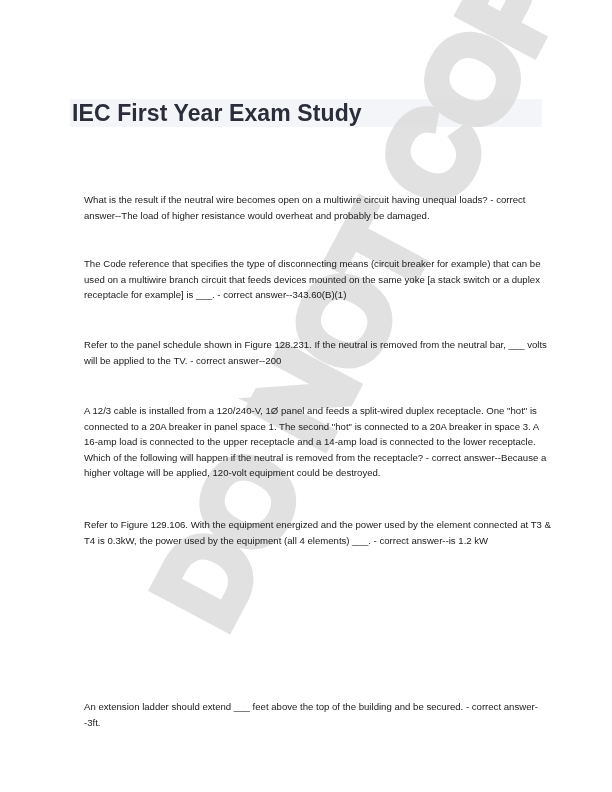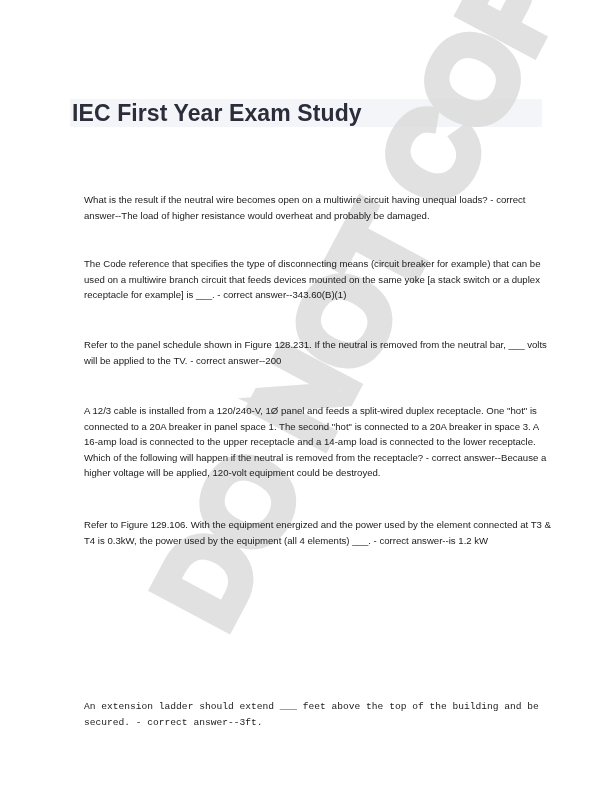--- a/index.html
+++ b/index.html
@@ -78,14 +78,14 @@
   <div class="title-bar"></div>
   <h1 class="title">IEC First Year Exam Study</h1>
 
   <div class="watermark">DO NOT COPY</div>
 
   <p class="qa" style="top:178px;">What is the result if the neutral wire becomes open on a multiwire circuit having unequal loads? - correct answer--The load of higher resistance would overheat and probably be damaged.</p>
   <p class="qa" style="top:242px;">The Code reference that specifies the type of disconnecting means (circuit breaker for example) that can be used on a multiwire branch circuit that feeds devices mounted on the same yoke [a stack switch or a duplex receptacle for example] is ___. -  correct answer--343.60(B)(1)</p>
   <p class="qa" style="top:323px;">Refer to the panel schedule shown in Figure 128.231. If the neutral is removed from the neutral bar, ___ volts will be applied to the TV. -  correct answer--200</p>
   <p class="qa" style="top:389px;">A 12/3 cable is installed from a 120/240-V, 1Ø panel and feeds a split-wired duplex receptacle. One "hot" is connected to a 20A breaker in panel space 1. The second "hot" is connected to a 20A breaker in space 3. A 16-amp load is connected to the upper receptacle and a 14-amp load is connected to the lower receptacle. Which of the following will happen if the neutral is removed from the receptacle? - correct answer--Because a higher voltage will be applied, 120-volt equipment could be destroyed.</p>
   <p class="qa" style="top:503px;">Refer to Figure 129.106. With the equipment energized and the power used by the element connected at T3 &amp; T4 is 0.3kW, the power used by the equipment (all 4 elements) ___. -  correct answer--is 1.2 kW</p>
-  <p class="qa" style="top:685px;font-family:Liberation Mono, monospace;">An extension ladder should extend ___ feet above the top of the building and be secured. -  correct answer--3ft.</p>
+  <p class="qa" style="top:685px;">An extension ladder should extend ___ feet above the top of the building and be secured. -  correct answer--3ft.</p>
 </div>
 
 </body></html>

